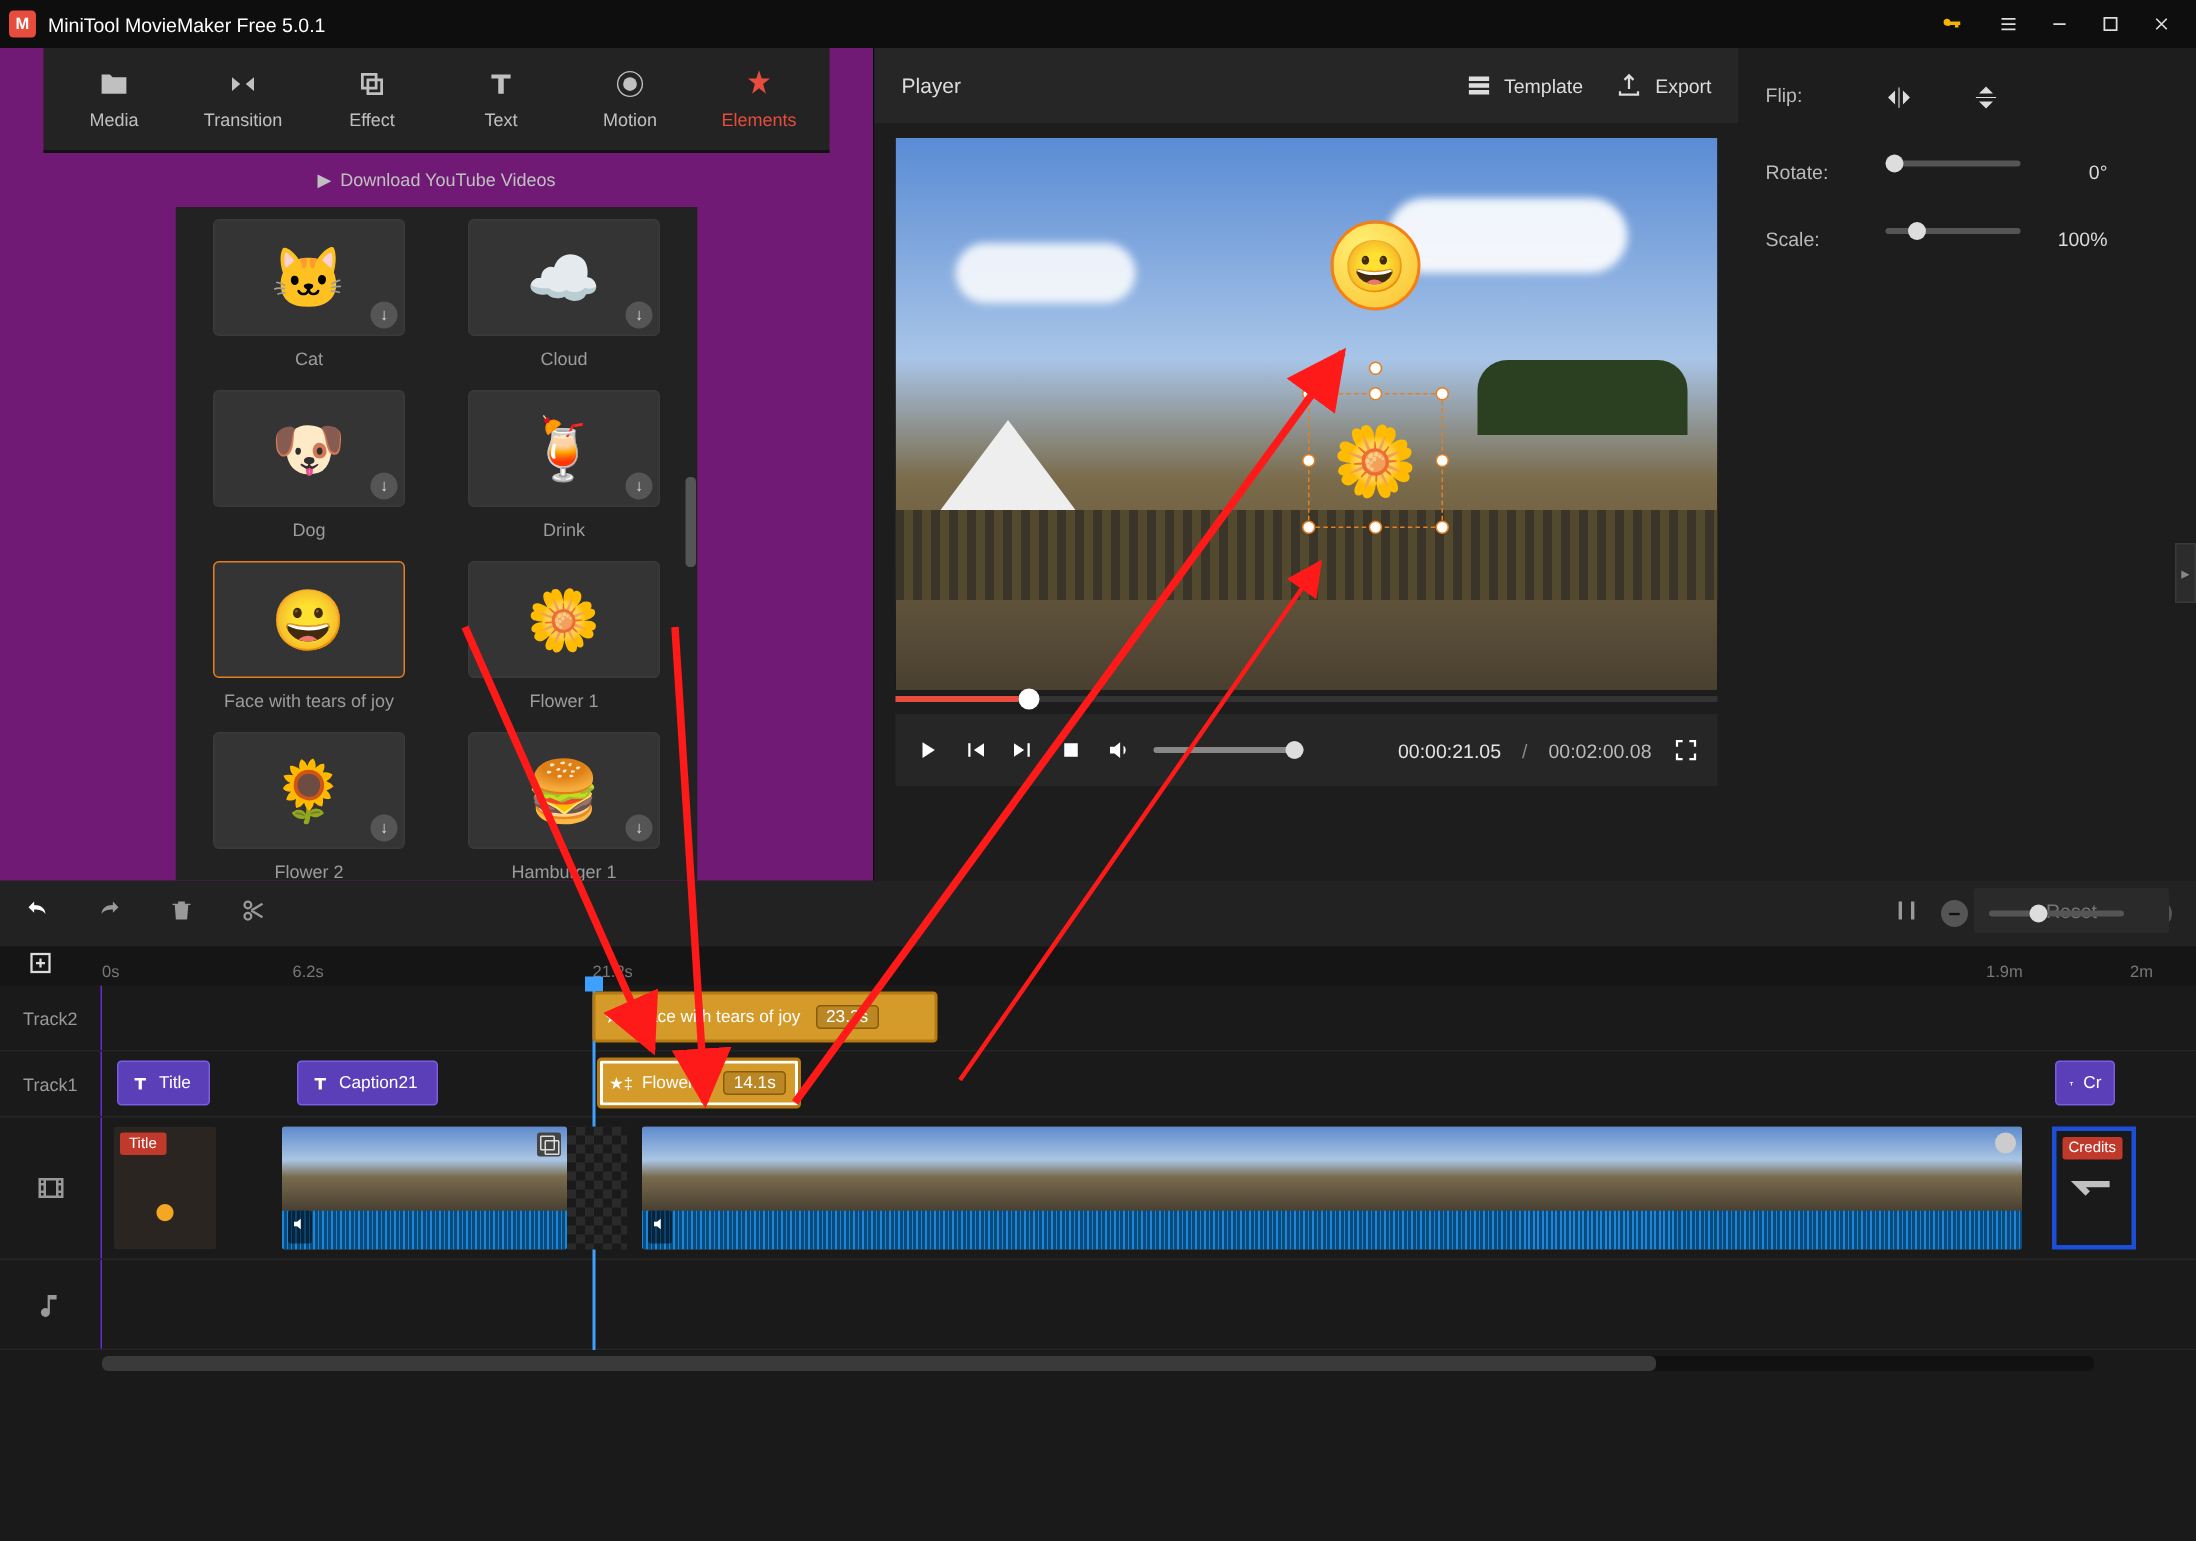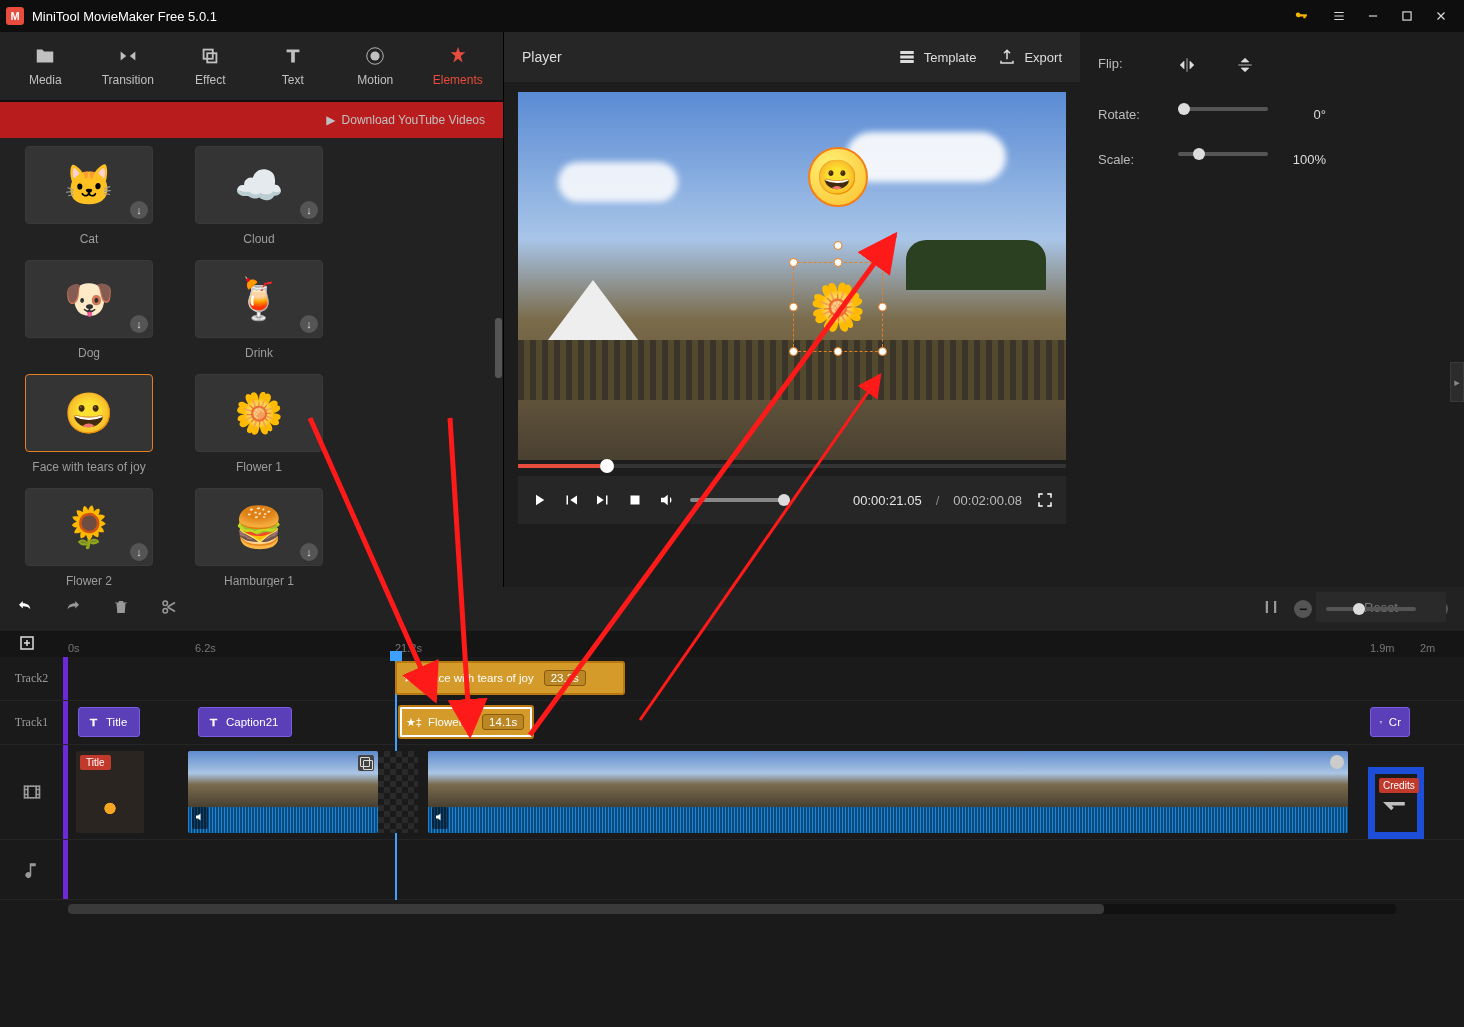--- a/index.html
+++ b/index.html
@@ -8,21 +8,21 @@
 .titlebar { height: 32px; background: #0e0e0e; display: flex; align-items: center; padding: 0 6px; font-size: 13px; }
 .titlebar .logo { width: 18px; height: 18px; background: #e74c3c; border-radius: 3px; margin-right: 8px; display:flex;align-items:center;justify-content:center;color:#fff;font-size:11px;font-weight:bold;}
 .titlebar .title { flex: 0 0 auto; color:#fff; font-weight:500; }
 .titlebar .spacer { flex: 1; }
 .titlebar .win-btn { width: 34px; height: 32px; display: flex; align-items: center; justify-content: center; color: #ddd; }
 .titlebar .win-btn svg { width:14px; height:14px; }
 .titlebar .key-icon { color: #f4b400; margin-right:4px; }
 
 .main-row { display: flex; height: 555px; }
 
-.left-panel { width: 504px; background: #b91c1c; display: flex; flex-direction: column; border-right: 1px solid #000; }
+.left-panel { width: 583px; background: #701a75; display: flex; flex-direction: column; border-right: 1px solid #000; align-items: center; }
 .tabstrip { height: 70px; background: #232323; display: flex; align-items: center; padding: 0 8px; gap: 8px; border-bottom:2px solid #111;}
 .tabstrip .tab { width: 78px; text-align: center; font-size: 12px; color: #c0c0c0; display:flex; flex-direction:column; align-items:center; gap:6px;}
 .tabstrip .tab .ic { width:22px; height:22px; display:flex;align-items:center;justify-content:center; color:#c0c0c0;}
 .tabstrip .tab.active { color: #e74c3c; }
 .tabstrip .tab.active .ic { color:#e74c3c;}
 .left-body { flex: 1; display: flex; overflow:hidden;}
 .cat-list { width: 160px; background: #1a1a1a; font-size: 13px; }
 .cat-list .cat { padding: 10px 18px; color:#bdbdbd;}
 .cat-list .cat.active { background: #0e0e0e; color:#fff; border-left: 3px solid #e74c3c; }
 .cat-header-row { height: 36px; display:flex; align-items:center; justify-content: space-between; padding: 0 18px; font-size:13px;}
@@ -92,21 +92,21 @@
 .tl-toolbar .zoom-sl{ width:90px;height:4px;background:#555;border-radius:2px;position:relative;}
 .tl-toolbar .zoom-sl .k{position:absolute;left:30%;top:-4px;width:12px;height:12px;border-radius:50%;background:#ddd;}
 .tl-toolbar .zbtn{width:18px;height:18px;border-radius:50%;background:#555;color:#111;display:flex;align-items:center;justify-content:center;font-size:14px;font-weight:bold;}
 .tl-ruler { height:26px; display:flex; align-items:flex-end; padding-left:68px; font-size:11px; color:#777; position:relative; background:#151515;}
 .tl-ruler .mark{position:absolute; bottom:3px;}
 .tl-ruler .addtrack{position:absolute;left:18px;bottom:3px;}
 .tl-ruler .addtrack svg{width:18px;height:18px;color:#ddd;}
 .tl-tracks { position:relative;}
 .tl-row { height:44px; display:flex; align-items:center; border-bottom:1px solid #252525;}
 .tl-row.tall{height:95px;}
-.tl-row .gutter{width:68px;text-align:center;font-size:12px;color:#999;border-right:5px solid #6d28d9; height:100%;display:flex;align-items:center;justify-content:center;font-family:Liberation Serif, serif;}
+.tl-row .gutter{width:68px;text-align:center;font-size:12px;color:#999;border-right:1px solid #6d28d9; height:100%;display:flex;align-items:center;justify-content:center;}
 .tl-row .lane{flex:1;position:relative;height:100%;}
 .clip-text { position:absolute; top:6px; height:30px; background:#5b3fb8; border:1px solid #7a5de0; border-radius:3px; display:flex;align-items:center; gap:6px; font-size:11.5px; color:#fff; padding:0 8px;}
 .clip-text svg{width:13px;height:13px;}
 .clip-el { position:absolute; top:4px; height:34px; background:#d49a2a; border:2px solid #b87a10; border-radius:3px; display:flex;align-items:center; gap:6px; font-size:11.5px; color:#fff; padding:0 6px;}
 .clip-el .star{font-size:11px;}
 .clip-el .dur{ border:1px solid #8a5a08; padding:1px 6px; border-radius:3px; margin-left:4px; background:rgba(0,0,0,.12);} 
 .clip-el.sel{box-shadow:0 0 0 2px #fff inset;}
 .media-clip{position:absolute;top:6px;height:82px;background:#3a4a5c;border-radius:2px;overflow:hidden;}
 .media-clip .film{height:56px;background:
   linear-gradient(#5a8bd4 0%, #a8c5e8 40%, #7a6b4a 60%, #4a4030 100%);
@@ -114,21 +114,21 @@
   filter: saturate(.9);} 
 .media-clip .wave{height:26px;background:repeating-linear-gradient(90deg,#1f85d4 0 1px,#0a4b7d 1px 3px);}  
 .media-clip .badge{position:absolute;top:4px;left:4px;background:#c0392b;color:#fff;font-size:10px;padding:2px 6px;border-radius:2px;}
 .media-clip .multi{position:absolute;top:4px;right:4px;width:16px;height:16px;background:#444;border-radius:2px;}
 .media-clip .multi::before,.media-clip .multi::after{content:"";position:absolute;border:1px solid #ddd;border-radius:1px;}
 .media-clip .multi::before{top:2px;left:2px;width:8px;height:8px;}
 .media-clip .multi::after{top:5px;left:5px;width:8px;height:8px;}
 .media-clip .vol-ic{position:absolute;bottom:4px;left:4px;background:rgba(0,0,0,.5);padding:2px;border-radius:2px;}
 .media-clip .vol-ic svg{width:12px;height:12px;color:#fff;}
 .tr-gap{position:absolute;top:6px;height:82px;width:40px;background:repeating-conic-gradient(#2a2a2a 0 25%, #1a1a1a 0 50%) 0 0/12px 12px;}
-.credits-clip{position:absolute;top:22px;height:72px;width:56px;background:#1a1a1a;border:7px solid #1d4ed8;}
+.credits-clip{position:absolute;top:6px;height:82px;width:56px;background:#1a1a1a;border:3px solid #1d4ed8;}
 .credits-clip .badge{position:absolute;top:4px;left:4px;background:#c0392b;color:#fff;font-size:10px;padding:2px 4px;border-radius:2px;}
 .playhead{position:absolute;top:0;bottom:0;width:2px;background:#3ea0ff;}
 .playhead .head{position:absolute;top:-6px;left:-5px;width:12px;height:10px;background:#3ea0ff;}
 .tl-scroll{height:10px;margin:4px 68px 0;background:#111;border-radius:4px;position:relative;}
 .tl-scroll .thumb{position:absolute;left:0;top:0;bottom:0;width:78%;background:#3a3a3a;border-radius:4px;}
 
 .arrows{position:absolute;left:0;top:0;pointer-events:none;}
 </style>
 </head>
 <body>
@@ -439,21 +439,21 @@
   </div>
 
   <div class="tl-ruler">
     <div class="addtrack"><svg viewBox="0 0 24 24" fill="none" stroke="currentColor" stroke-width="2">
           <rect x="4" y="4" width="16" height="16"></rect>
           <path d="M12 8v8M8 12h8"></path>
         </svg></div>
     <span class="mark" style="left:68px">0s</span>
     <span class="mark" style="left:195px">6.2s</span>
     <span class="mark" style="left:395px">21.2s</span>
-    <span class="mark" style="left:1370px">1.9m</span>
+    <span class="mark" style="left:1324px">1.9m</span>
     <span class="mark" style="left:1420px">2m</span>
   </div>
 
   <div class="tl-tracks" style="position:relative;">
     <div class="playhead" style="left:395px;">
         <div class="head"></div>
       </div>
 
     <div class="tl-row">
       <div class="gutter">Track2</div>

